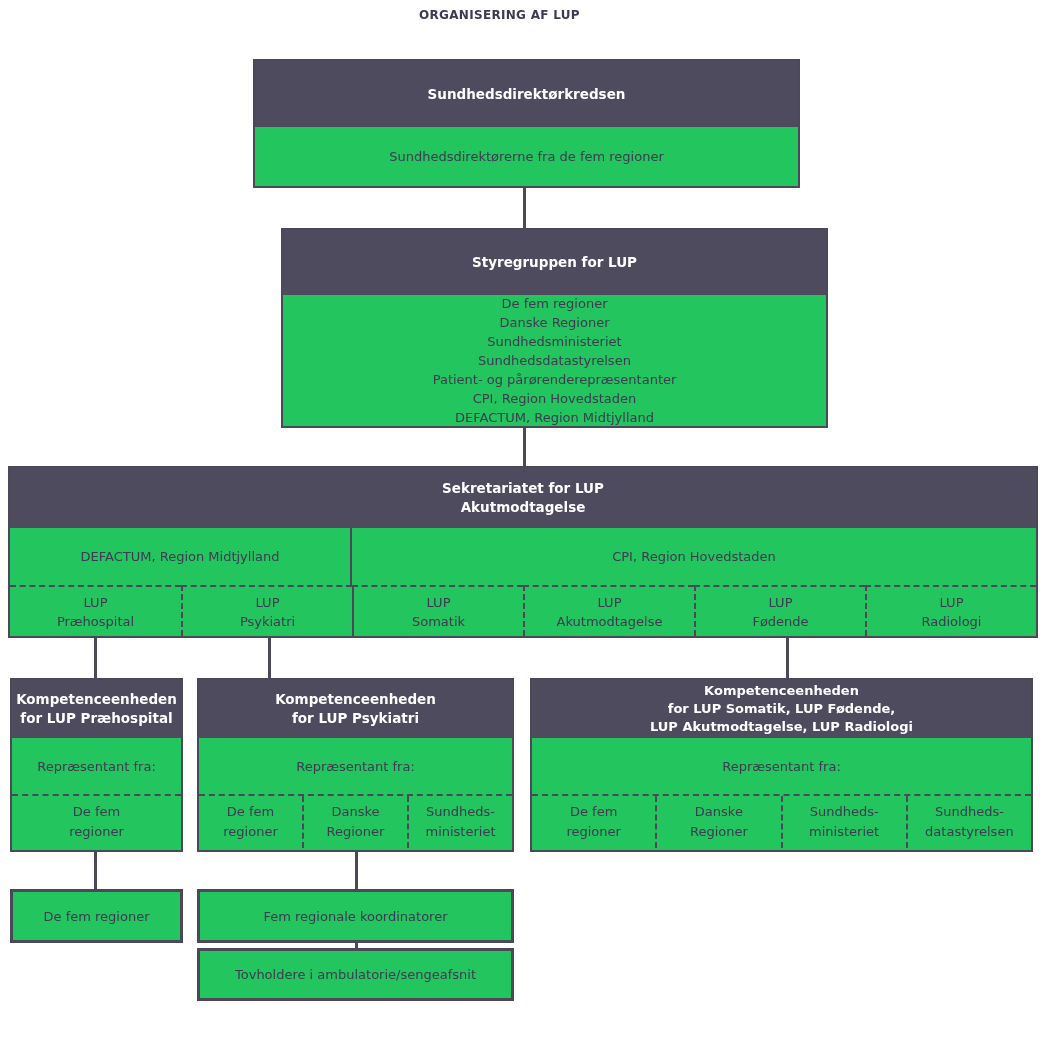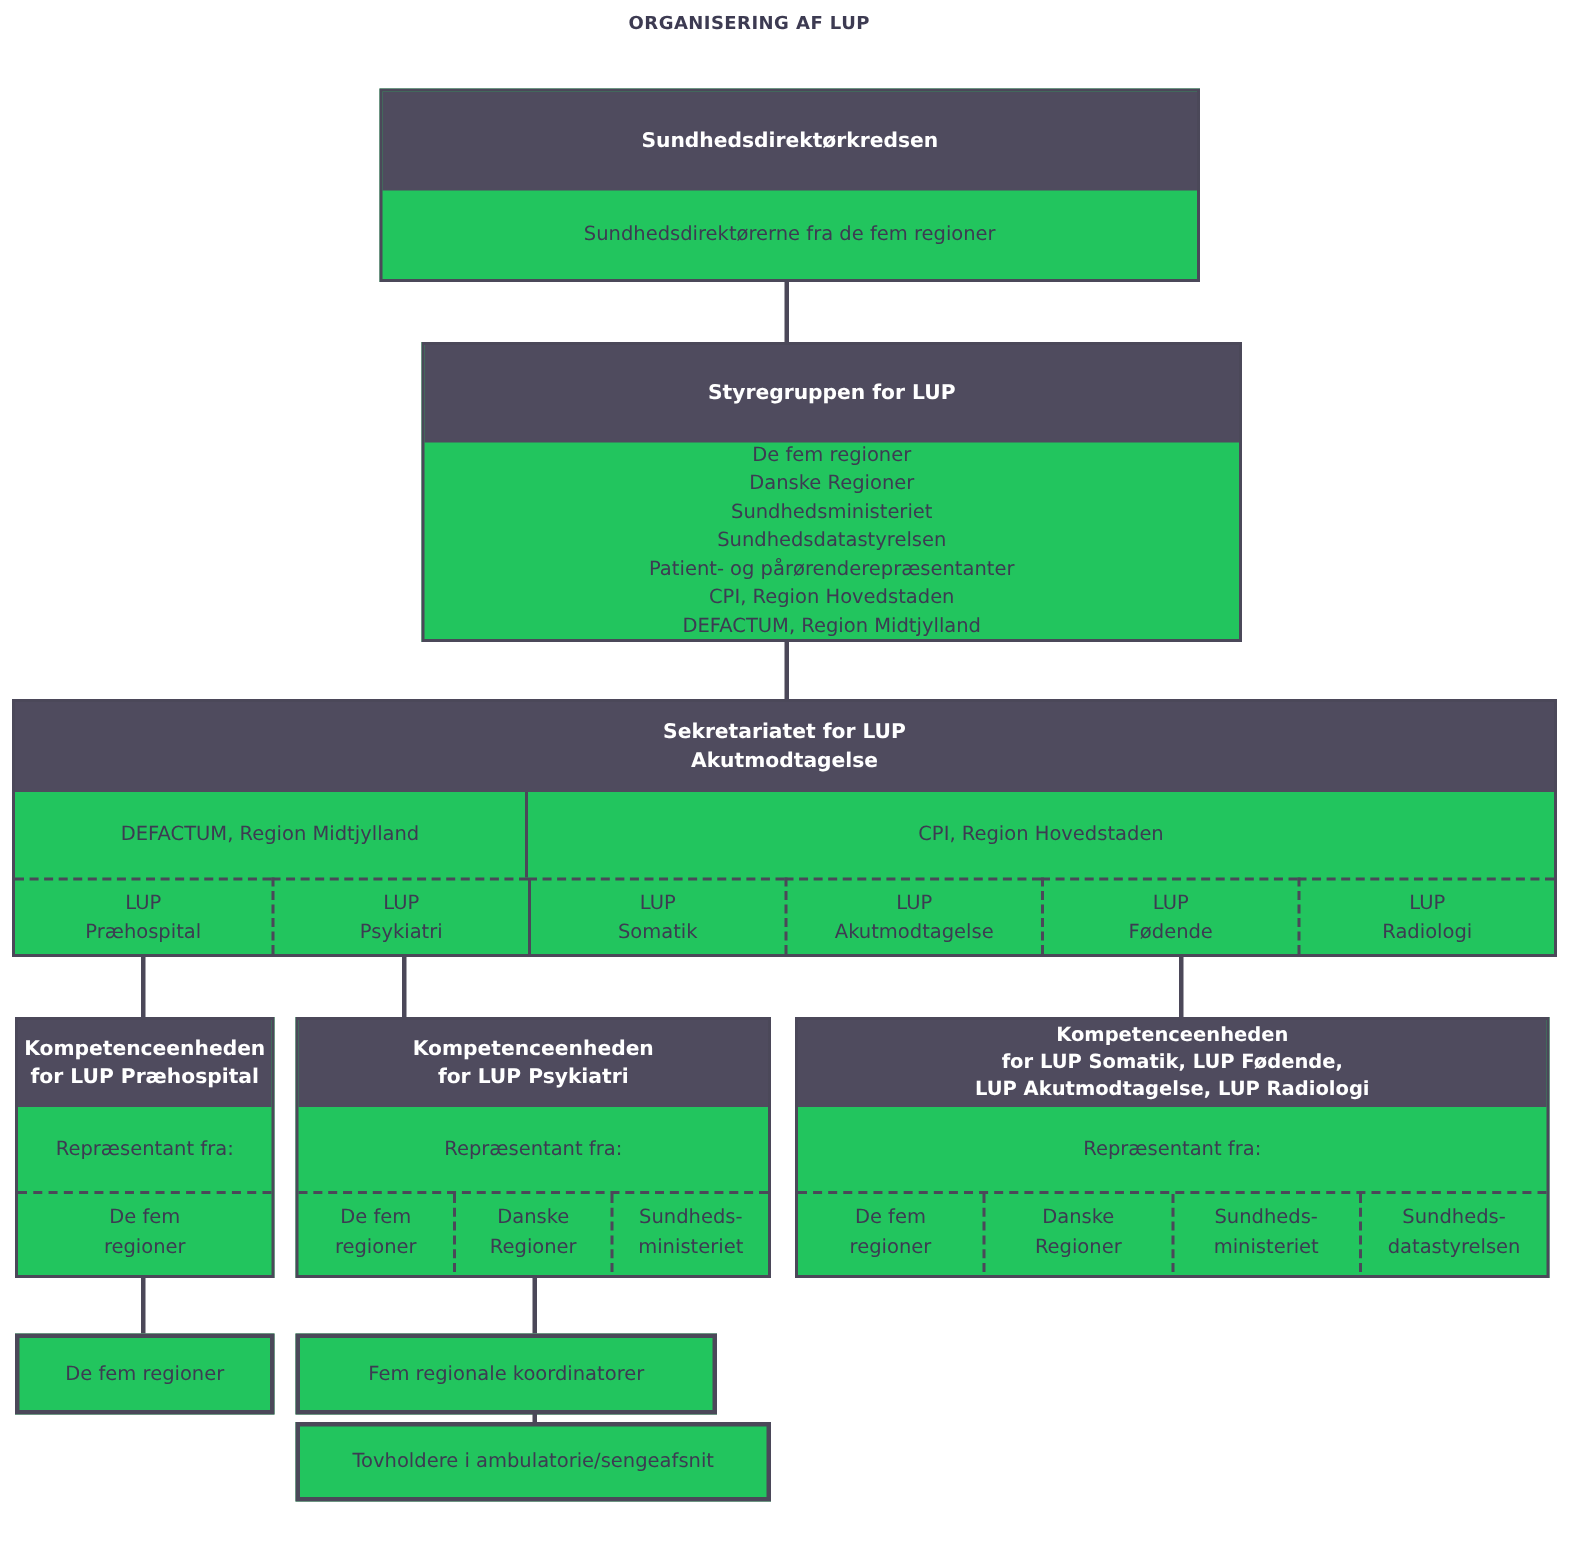--- a/index.html
+++ b/index.html
@@ -172,19 +172,19 @@
         <span class="line">datastyrelsen</span>
       </div>
     </div>
   </div>
 
   <div class="conn" style="left:94px;top:851px;height:38px;"></div>
   <div class="conn" style="left:355px;top:851px;height:38px;"></div>
 
   <div class="box box-heavy leaf" style="left:10px;top:889px;width:173px;height:54px;">De fem regioner</div>
 
-  <div class="box box-heavy leaf" style="left:197px;top:889px;width:281px;height:54px;">Fem regionale koordinatorer</div>
+  <div class="box box-heavy leaf" style="left:197px;top:889px;width:317px;height:54px;">Fem regionale koordinatorer</div>
 
   <div class="conn" style="left:355px;top:942px;height:40px;"></div>
 
   <div class="box box-heavy leaf" style="left:197px;top:948px;width:317px;height:53px;">Tovholdere i ambulatorie/sengeafsnit</div>
 
 </div>
 
 </body></html>

